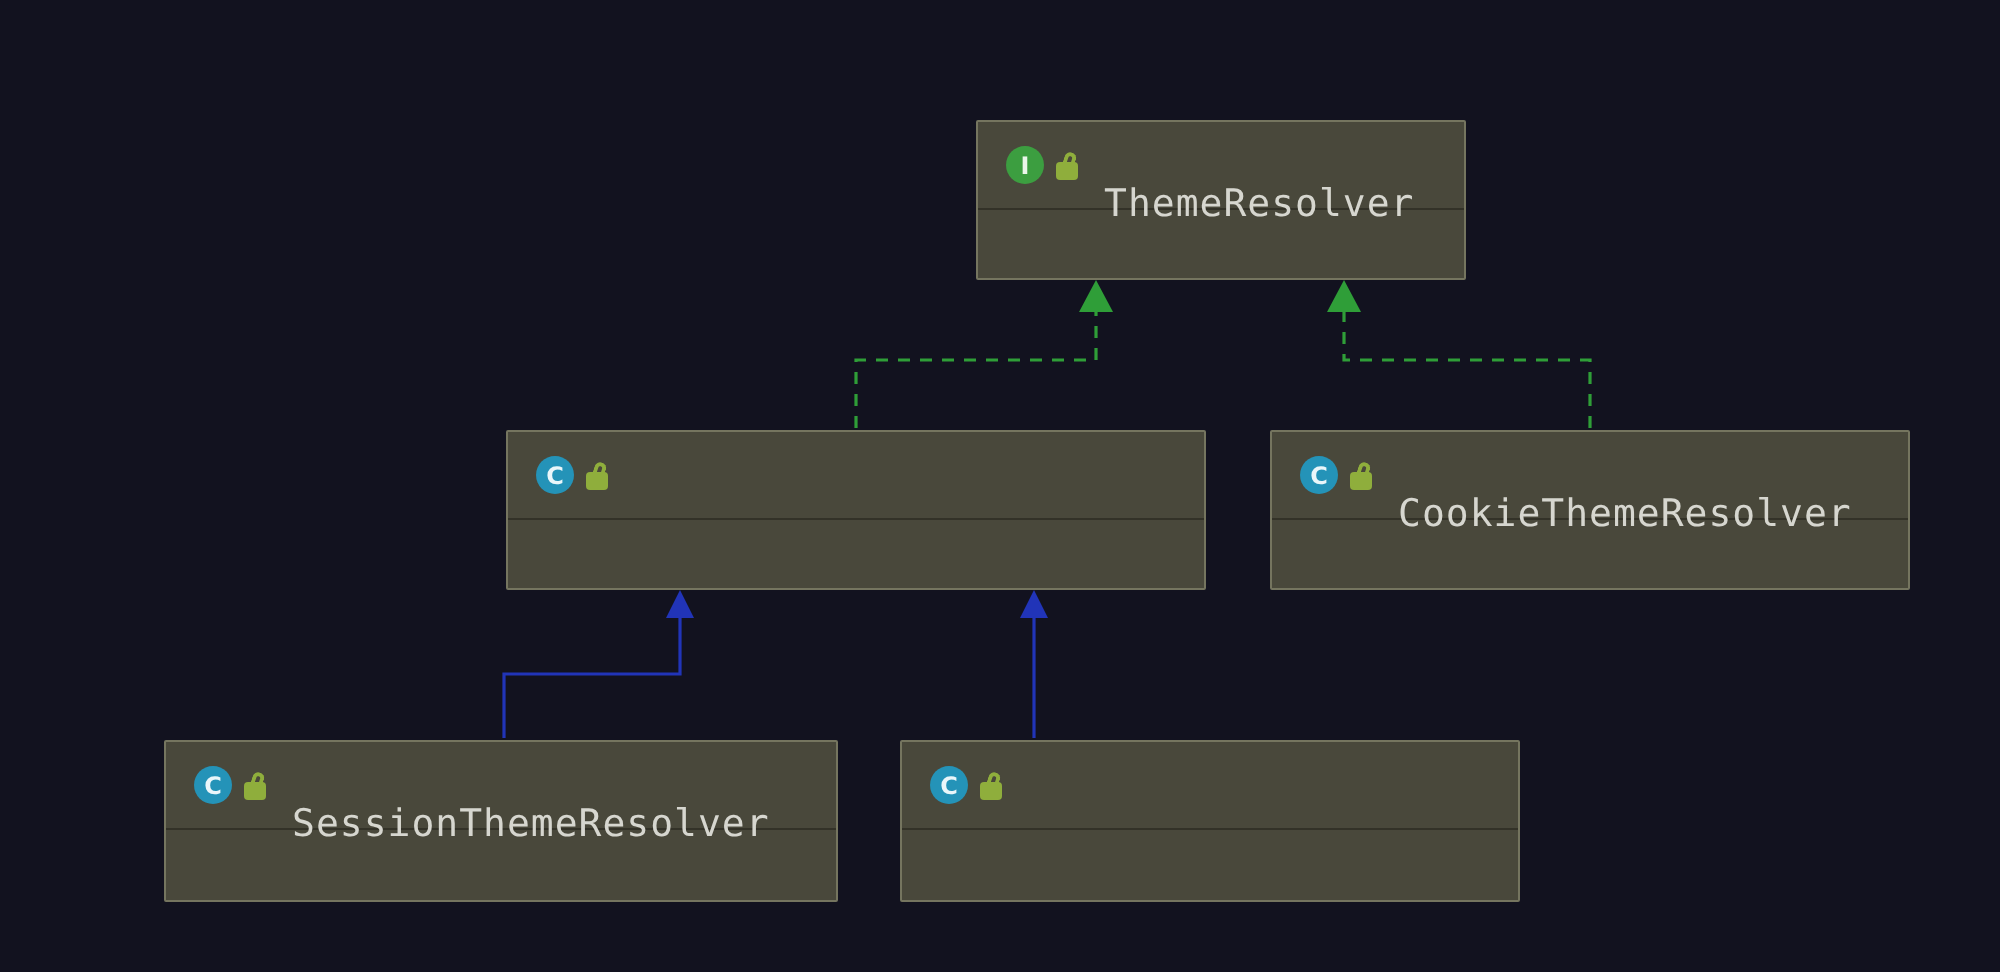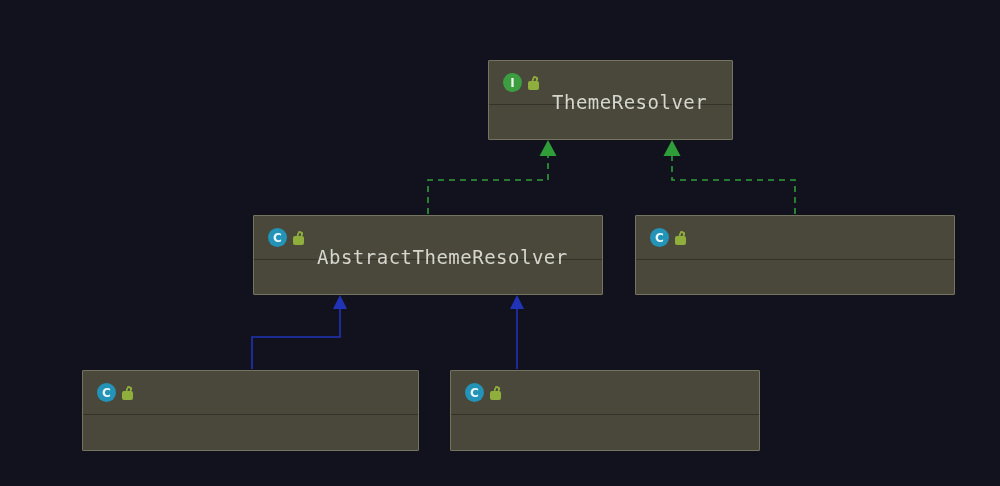--- a/index.html
+++ b/index.html
@@ -155,37 +155,38 @@
       <span class="lock"></span>
       <span class="node-label">ThemeResolver</span>
     </div>
     <div class="node-body"></div>
   </div>
 
   <div class="node" style="left:253px; top:215px; width:350px; height:80px;">
     <div class="node-title">
       <span class="badge badge-class">C</span>
       <span class="lock"></span>
-      <span class="node-label">AbstractThemeResolver</span>
     </div>
     <div class="node-body"></div>
   </div>
 
   <div class="node" style="left:635px; top:215px; width:320px; height:80px;">
     <div class="node-title">
       <span class="badge badge-class">C</span>
       <span class="lock"></span>
+      <span class="node-label">CookieThemeResolver</span>
     </div>
     <div class="node-body"></div>
   </div>
 
   <div class="node" style="left:82px; top:370px; width:337px; height:81px;">
     <div class="node-title">
       <span class="badge badge-class">C</span>
       <span class="lock"></span>
+      <span class="node-label">SessionThemeResolver</span>
     </div>
     <div class="node-body"></div>
   </div>
 
   <div class="node" style="left:450px; top:370px; width:310px; height:81px;">
     <div class="node-title">
       <span class="badge badge-class">C</span>
       <span class="lock"></span>
     </div>
     <div class="node-body"></div>

